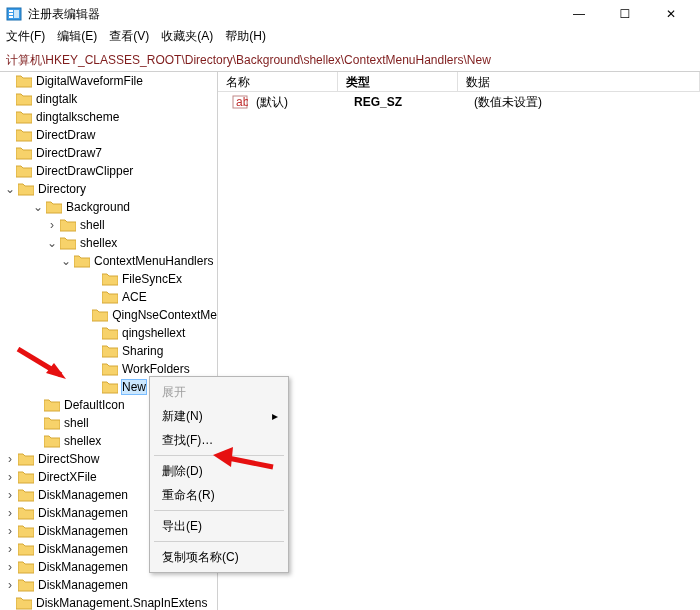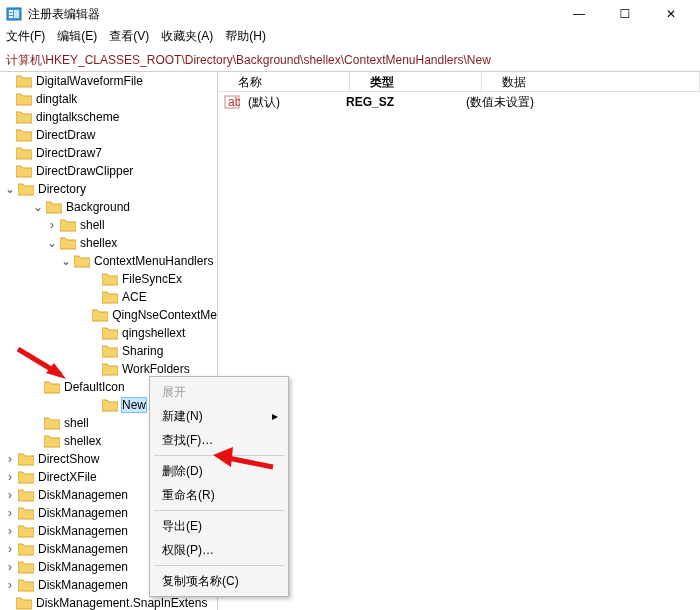--- a/index.html
+++ b/index.html
@@ -22,27 +22,27 @@
 .row .folder { width: 16px; height: 14px; margin-right: 4px; display: inline-flex; align-items: center; }
 .row .label { color: #000; }
 .row.selected .label { background: #cce8ff; outline: 1px solid #7abdff; }
 .indent-2 { }
 .indent-3 { padding-left: 32px; }
 .indent-4 { padding-left: 46px; }
 .indent-5 { padding-left: 60px; }
 .indent-6 { padding-left: 74px; margin-left: 16px; }
 .values { flex: 1; }
 .val-head { display: flex; height: 20px; border-bottom: 1px solid #e0e0e0; }
-.val-head div { padding: 2px 8px; border-right: 1px solid #e0e0e0; color: #000; margin-left: 12px; }
+.val-head div { padding: 2px 8px; border-right: 1px solid #e0e0e0; color: #000; }
 .col-name { width: 120px; }
 .col-type { width: 120px; font-weight: bold; }
 .col-data { flex: 1; }
 .val-row { display: flex; height: 20px; align-items: center; }
 .val-row .cell { padding: 0 8px; }
-.val-row .icon { width: 16px; height: 16px; margin-left: 6px; display: inline-flex; align-items: center; justify-content: center; }
+.val-row .icon { width: 16px; height: 16px; margin-left: 14px; display: inline-flex; align-items: center; justify-content: center; }
 .context-menu { position: absolute; left: 149px; top: 376px; width: 140px; background: #f5f5f5; border: 1px solid #b6b6b6; box-shadow: 2px 2px 4px rgba(0,0,0,0.25); padding: 3px 2px; z-index: 50; }
 .context-menu .mi { height: 24px; display: flex; align-items: center; padding: 0 10px; color: #000; position: relative; }
 .context-menu .mi.disabled { color: #9e9e9e; }
 .context-menu .sep { height: 1px; background: #d0d0d0; margin: 3px 2px; }
 .context-menu .sub-ind { position: absolute; right: 8px; color: #000; }
 .arrow { position: absolute; z-index: 60; pointer-events: none; }
 .arrow svg { display: block; }
 </style>
 </head>
 <body>
@@ -263,39 +263,39 @@
               <span class="spacer"></span>
               <span class="folder">
                 <svg width="16" height="14" viewBox="0 0 16 14">
                   <path d="M0 2 L5 2 L7 4 L16 4 L16 13 L0 13 Z" fill="#f7d26a" stroke="#d6a836"></path>
                 </svg>
               </span>
               <span class="label">WorkFolders</span>
             </div>
           </li>
           <li>
+            <div class="row indent-6 selected">
+              <span class="spacer"></span>
+              <span class="folder">
+                <svg width="16" height="14" viewBox="0 0 16 14">
+                  <path d="M0 2 L5 2 L7 4 L16 4 L16 13 L0 13 Z" fill="#f7d26a" stroke="#d6a836"></path>
+                </svg>
+              </span>
+              <span class="label">New</span>
+            </div>
+          </li>
+          <li>
             <div class="row indent-3">
               <span class="spacer"></span>
               <span class="folder">
                 <svg width="16" height="14" viewBox="0 0 16 14">
                   <path d="M0 2 L5 2 L7 4 L16 4 L16 13 L0 13 Z" fill="#f7d26a" stroke="#d6a836"></path>
                 </svg>
               </span>
               <span class="label">DefaultIcon</span>
-            </div>
-          </li>
-          <li>
-            <div class="row indent-6 selected">
-              <span class="spacer"></span>
-              <span class="folder">
-                <svg width="16" height="14" viewBox="0 0 16 14">
-                  <path d="M0 2 L5 2 L7 4 L16 4 L16 13 L0 13 Z" fill="#f7d26a" stroke="#d6a836"></path>
-                </svg>
-              </span>
-              <span class="label">New</span>
             </div>
           </li>
           <li>
             <div class="row indent-3">
               <span class="spacer"></span>
               <span class="folder">
                 <svg width="16" height="14" viewBox="0 0 16 14">
                   <path d="M0 2 L5 2 L7 4 L16 4 L16 13 L0 13 Z" fill="#f7d26a" stroke="#d6a836"></path>
                 </svg>
               </span>
@@ -451,23 +451,20 @@
   <div class="mi">
       <span>删除(D)</span>
     </div>
   <div class="mi">
       <span>重命名(R)</span>
     </div>
   <div class="sep"></div>
   <div class="mi">
       <span>导出(E)</span>
     </div>
-  <div class="mi">
-      <span>权限(P)…</span>
-    </div>
   <div class="sep"></div>
   <div class="mi">
       <span>复制项名称(C)</span>
     </div>
 </div>
 
 <div class="arrow" style="left:16px; top:347px;">
   <svg width="60" height="40" viewBox="0 0 60 40">
       <path d="M2 2 L45 28" stroke="#e61010" stroke-width="5" fill="none"></path>
       <path d="M50 32 L30 26 L38 16 Z" fill="#e61010"></path>

